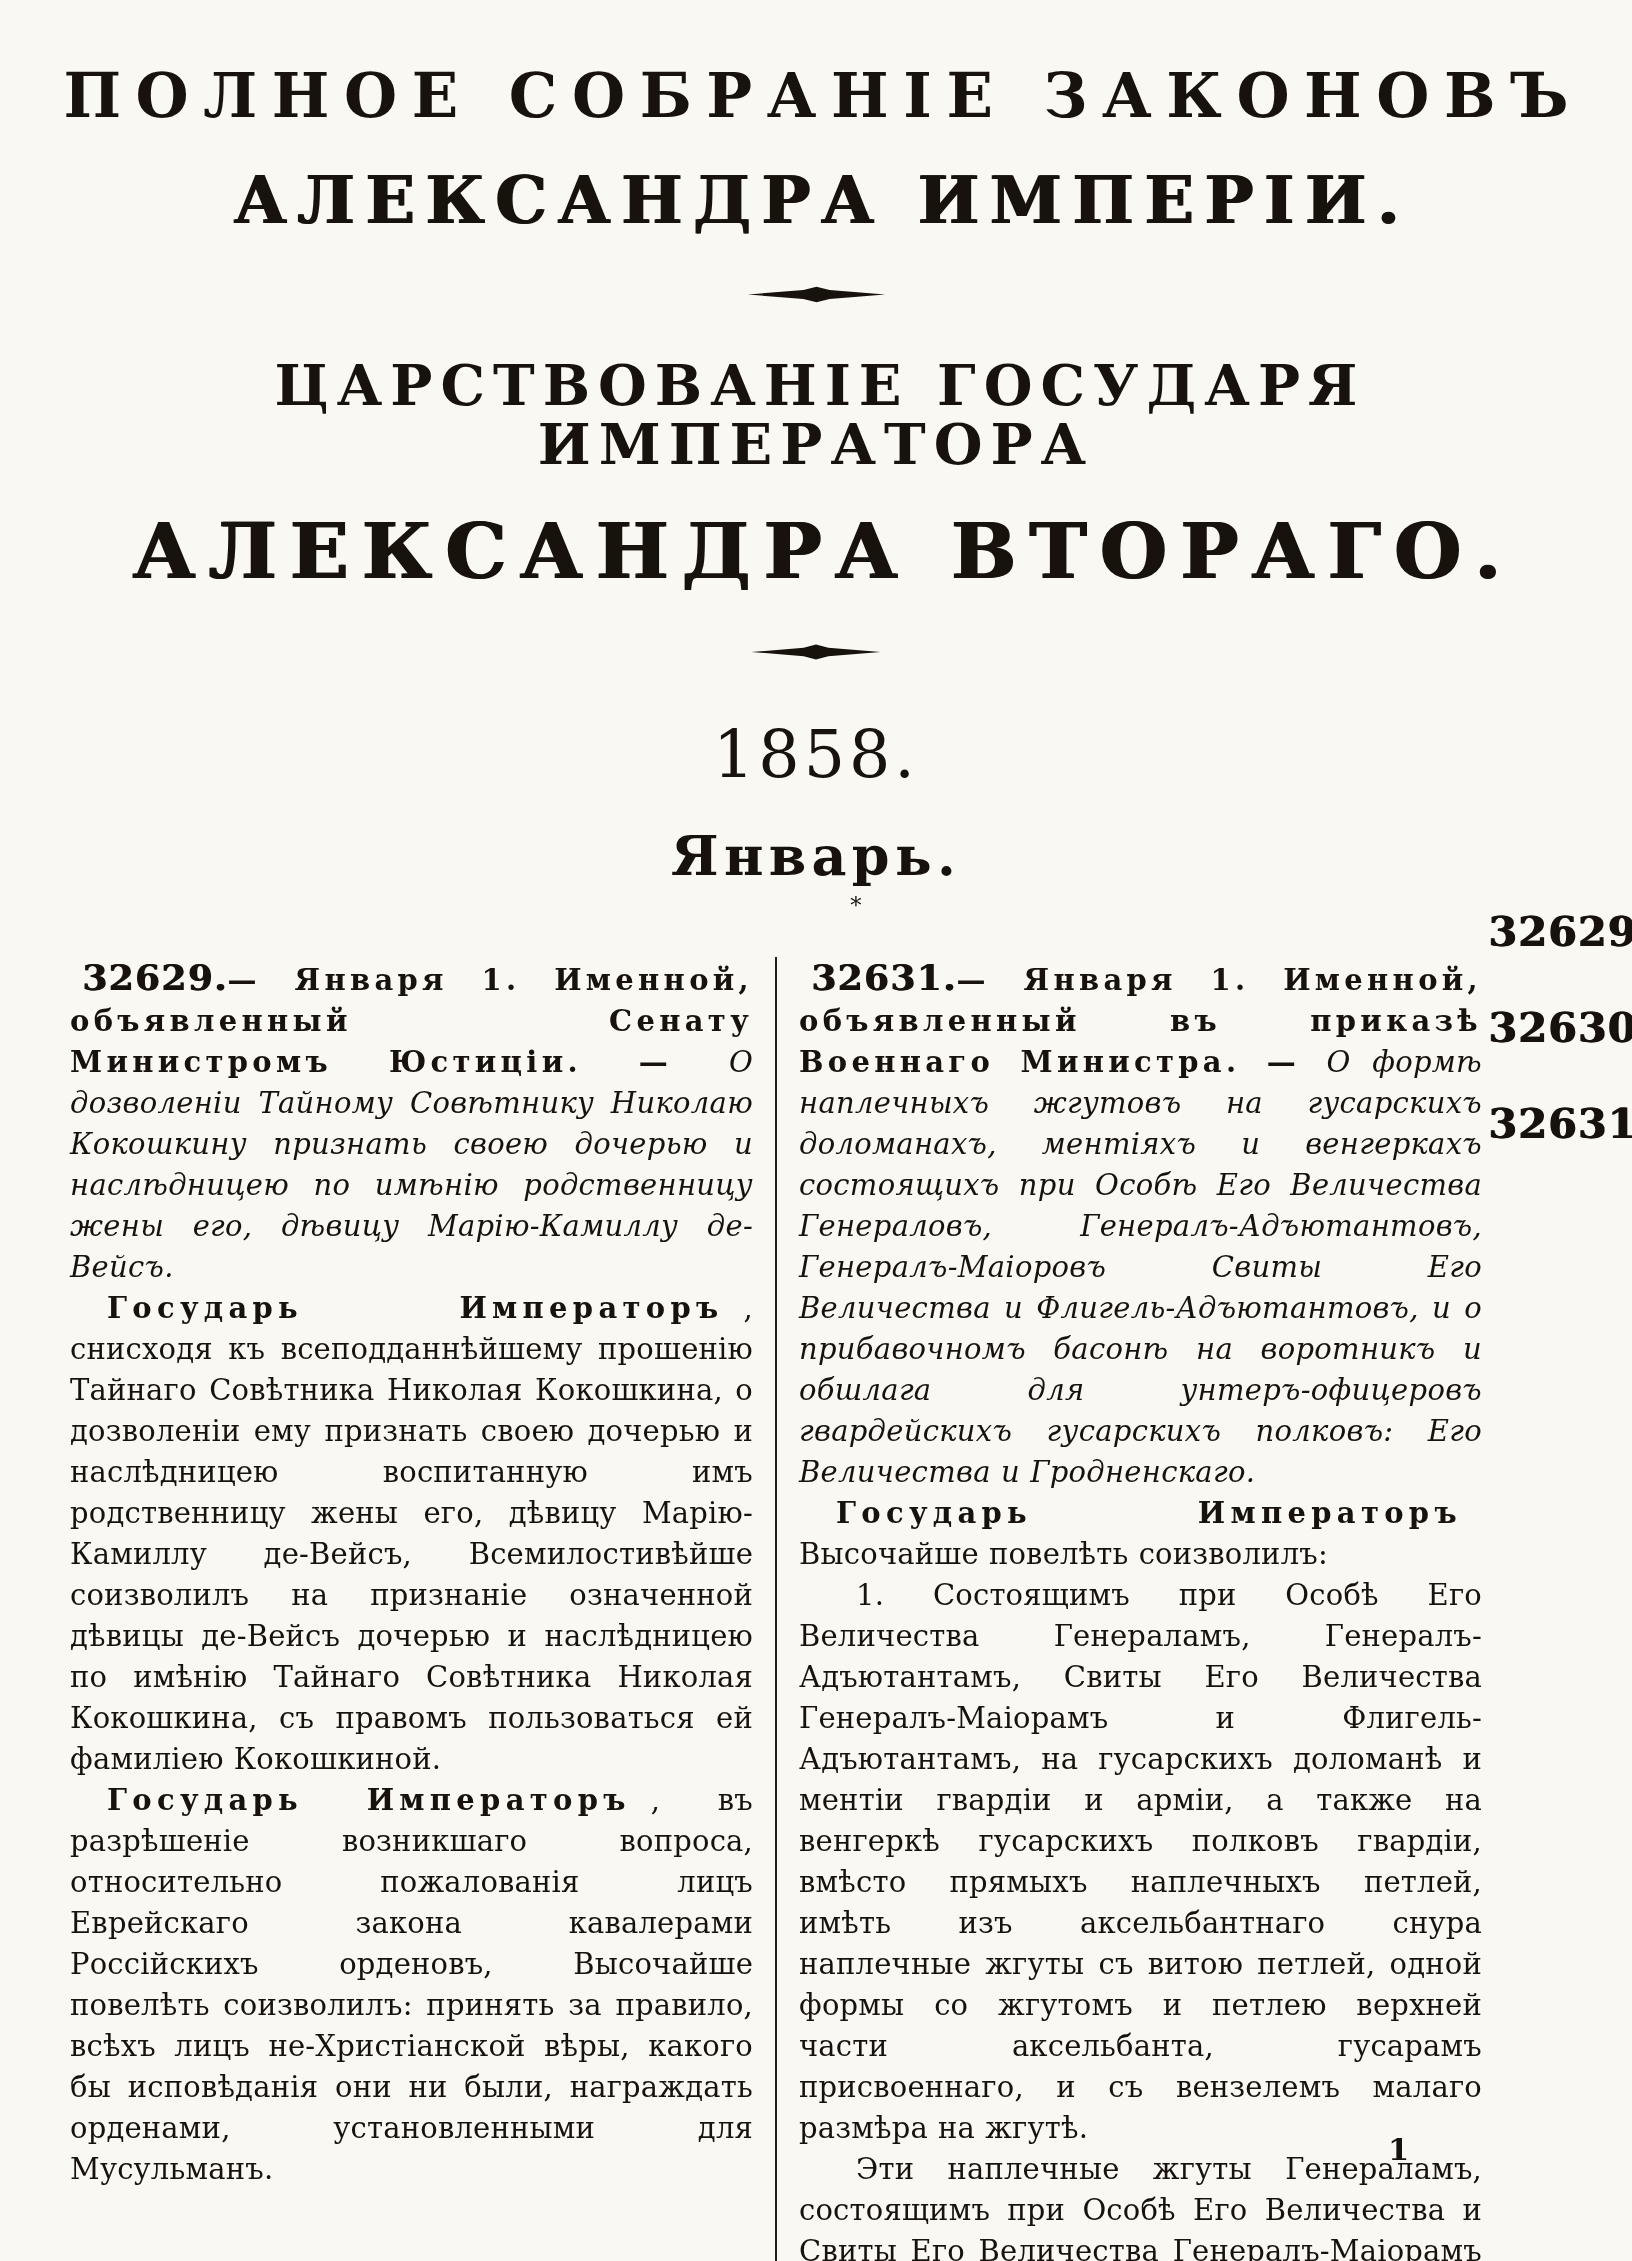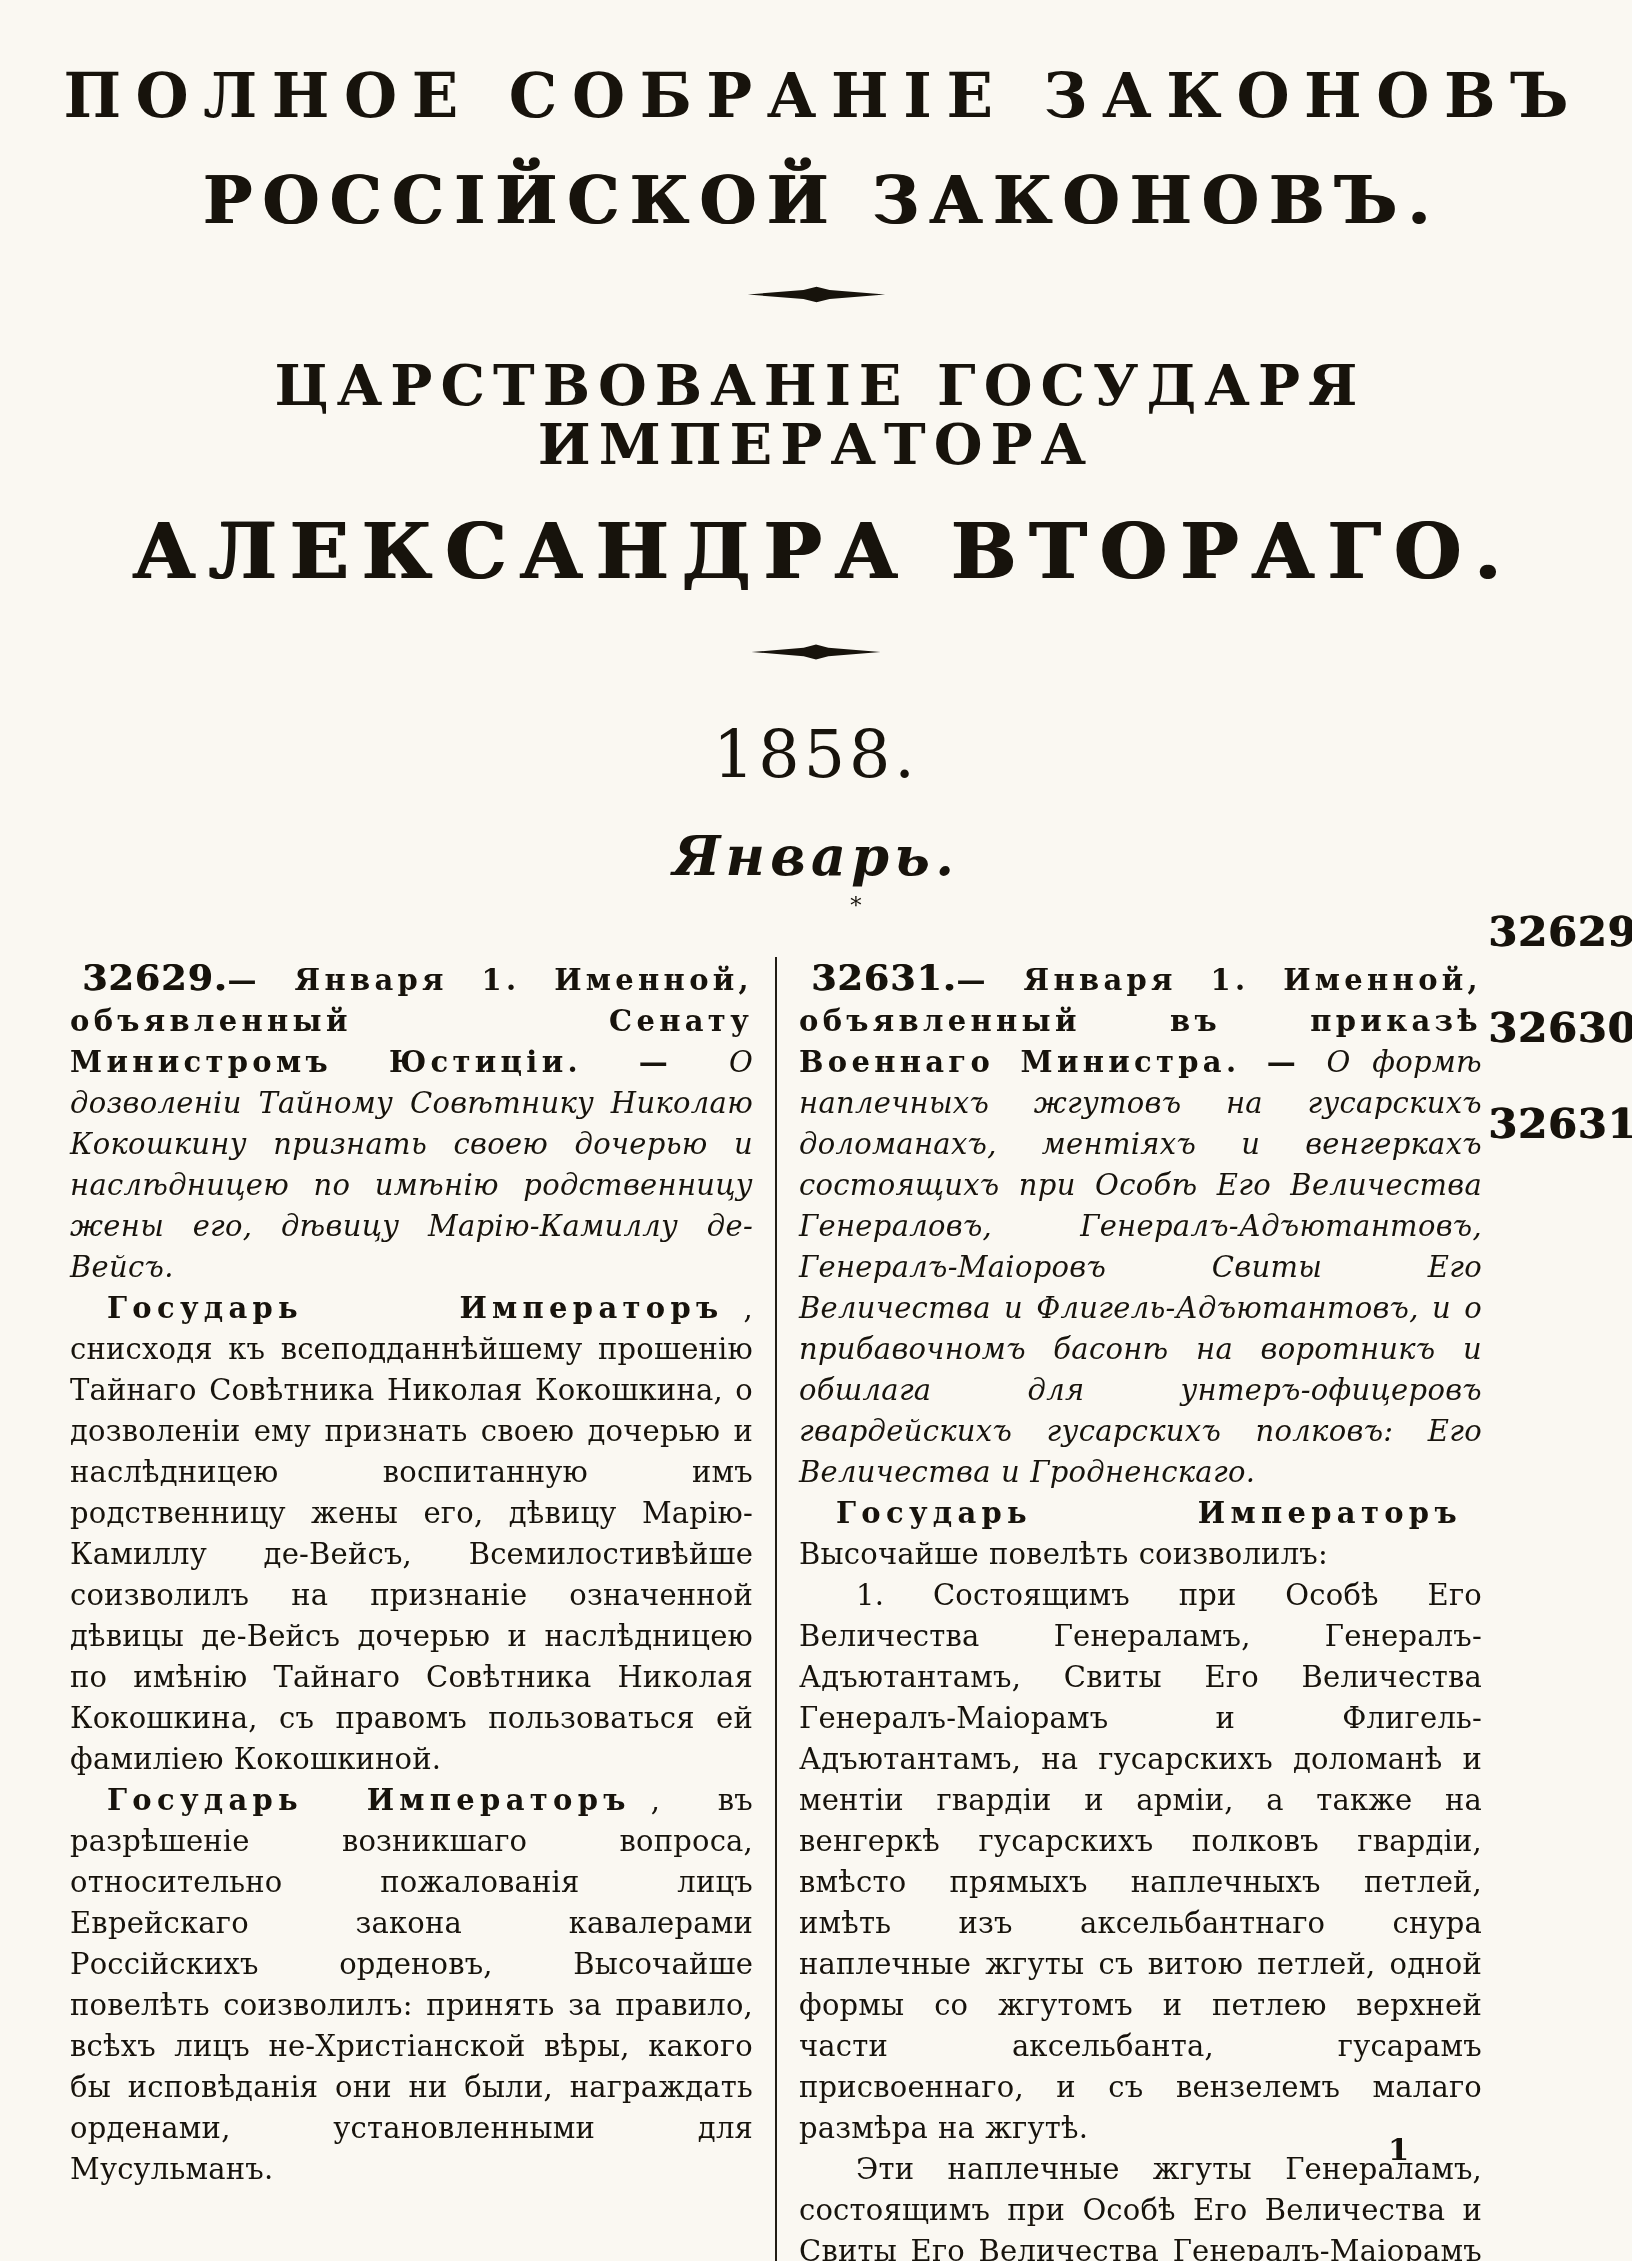--- a/index.html
+++ b/index.html
@@ -34,21 +34,21 @@
     letter-spacing:13.3px; text-indent:13.3px;
     text-shadow:2px 0 0 currentColor;
   }
   .year {
     margin-top:61px; font-size:65px; line-height:1.05; font-weight:normal;
     letter-spacing:4px;
     text-align:center;
   }
   .month {
     margin-top:38px; font-size:54px; line-height:1.1;
-    font-weight:bold; font-style:italic; letter-spacing:5.3px;
+    font-weight:bold; letter-spacing:5.3px;
   }
   .mark {
     margin-top:8px; font-size:22.6px; line-height:1;
     transform:translateX(40px);
   }
 
   
   .columns {
     display:flex; margin-top:40px; margin-left:70px;
     width:1413px;
@@ -88,21 +88,21 @@
     font-size:30.5px; font-weight:bold;
   }
 </style>
 </head>
 <body style="--paper: #faf8f2; --ink: #17130c;">
 
 <div class="page">
 
   <header class="masthead">
     <div class="title1">ПОЛНОЕ СОБРАНІЕ ЗАКОНОВЪ</div>
-    <div class="title2">РОССІЙСКОЙ ЗАКОНОВЪ.</div>
+    <div class="title2">АЛЕКСАНДРА ИМПЕРІИ.</div>
 
     <svg class="divider" width="139" height="17" viewBox="0 0 210 26" aria-hidden="true">
       <polygon points="0,13 85,6 105,1 125,6 210,13 125,20 105,25 85,20" fill="currentColor"></polygon>
     </svg>
 
     <div class="reign1">ЦАРСТВОВАНІЕ ГОСУДАРЯ ИМПЕРАТОРА</div>
     <div class="reign2">АЛЕКСАНДРА ВТОРАГО.</div>
 
     <svg class="divider" width="130" height="16" viewBox="0 0 210 26" aria-hidden="true">
       <polygon points="0,13 85,6 105,1 125,6 210,13 125,20 105,25 85,20" fill="currentColor"></polygon>

